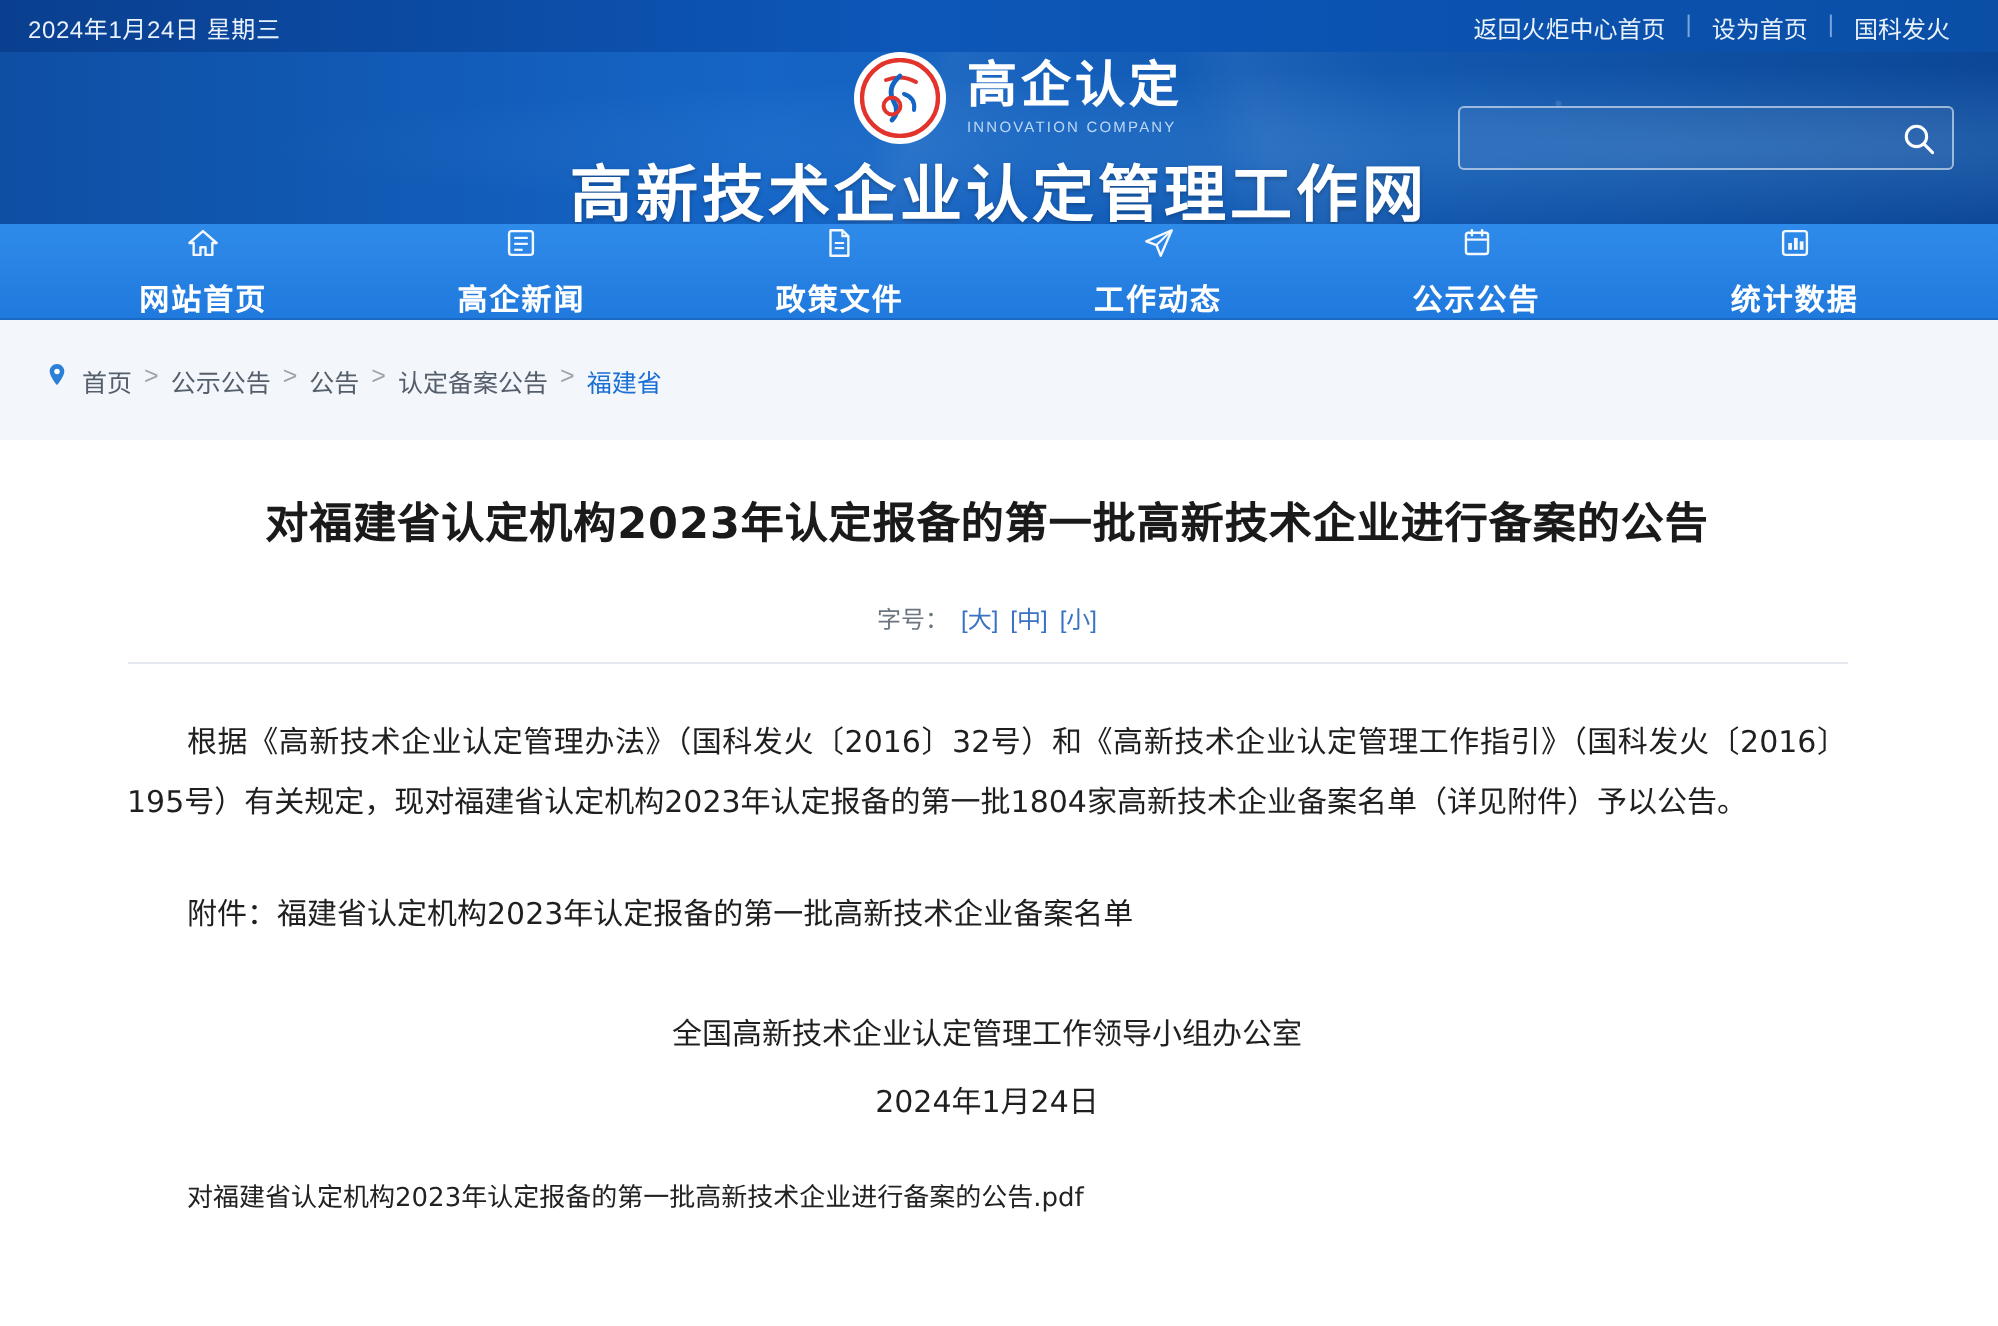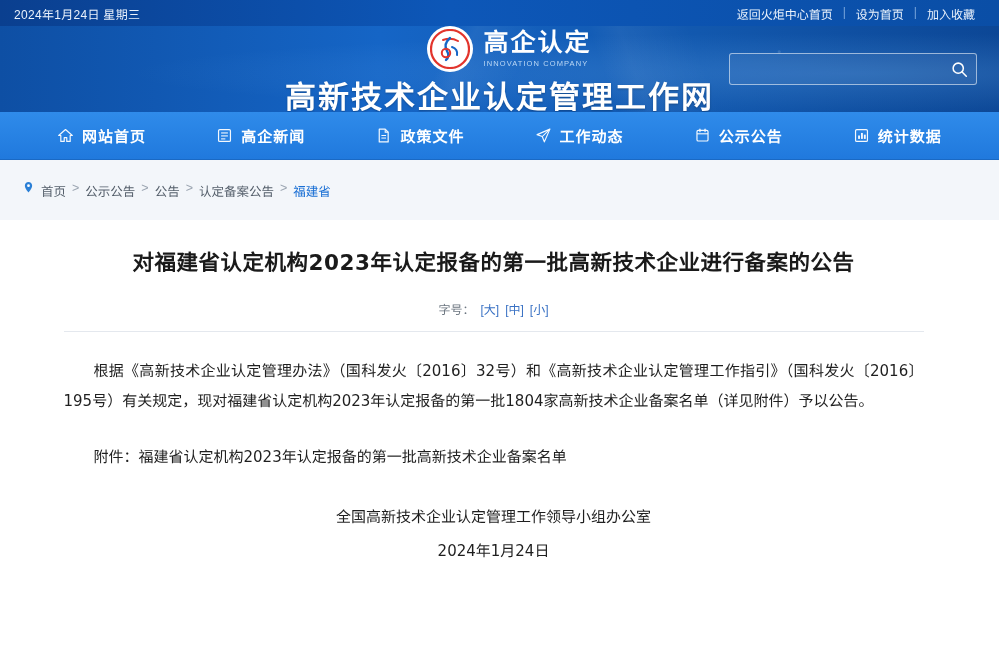--- a/index.html
+++ b/index.html
@@ -114,20 +114,21 @@
     justify-content: space-around;
     padding: 0 22px;
     border-bottom: 1px solid #1a69c4;
   }
   .nav-item {
     display: flex; align-items: center; gap: 8px;
     color: #ffffff; font-size: 15px; font-weight: 600;
     cursor: pointer; padding: 0 6px;
     font-family: "DejaVu Sans", "Liberation Sans", sans-serif;
     letter-spacing: 1px;
+    flex-direction: column;
   }
   .nav-item svg { display: block; opacity: .95; }
 
   
   .crumb-band { background: #f3f6fa; height: 60px; display:flex; align-items:center; }
   .crumb {
     display: flex; align-items: flex-start; gap: 6px;
     font-size: 12.5px; color: #555f6b;
     padding-left: 22px;
   }
@@ -190,21 +191,21 @@
 </head>
 <body>
 
 <div class="topbar">
   <div class="date">2024年1月24日 星期三</div>
   <div class="links">
     <span class="l">返回火炬中心首页</span>
     <span class="sep">|</span>
     <span class="l">设为首页</span>
     <span class="sep">|</span>
-    <span class="l">加入收藏</span>
+    <span class="l">国科发火</span>
   </div>
 </div>
 
 <div class="header">
   <div class="logo-wrap">
     <div class="logo-mark">
       <svg width="40" height="40" viewBox="0 0 40 40" aria-hidden="true">
         <circle cx="20" cy="20" r="19" fill="none" stroke="#e2342c" stroke-width="2.2"></circle>
         <path d="M13 11 q8 -3 15 1" stroke="#e2342c" stroke-width="2" fill="none" stroke-linecap="round"></path>
         <path d="M20 9 q-7 6 -3 13 q3 5 -1 9" stroke="#1565c6" stroke-width="2.4" fill="none" stroke-linecap="round"></path>
@@ -330,14 +331,15 @@
 
     <div class="body">
       <p>根据《高新技术企业认定管理办法》（国科发火〔2016〕32号）和《高新技术企业认定管理工作指引》（国科发火〔2016〕195号）有关规定，现对福建省认定机构2023年认定报备的第一批1804家高新技术企业备案名单（详见附件）予以公告。</p>
       <div class="attach">附件：福建省认定机构2023年认定报备的第一批高新技术企业备案名单</div>
       <div class="sign">
         <div class="org">全国高新技术企业认定管理工作领导小组办公室</div>
         <div class="date">2024年1月24日</div>
       </div>
     </div>
 
+    <div class="file">对福建省认定机构2023年认定报备的第一批高新技术企业进行备案的公告.pdf</div>
   </div>
 </div>
 
 </body></html>

